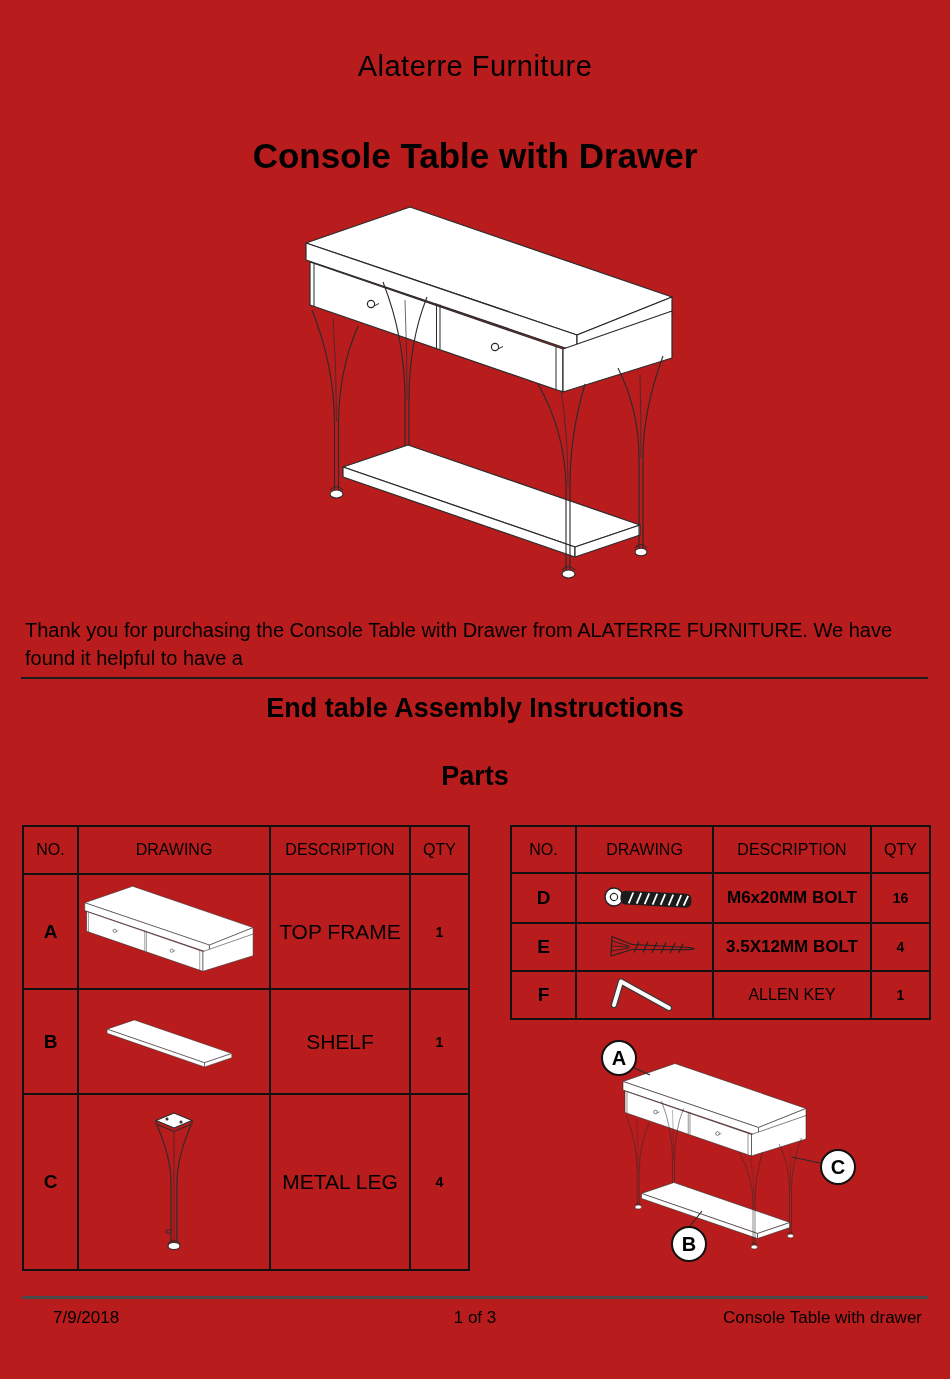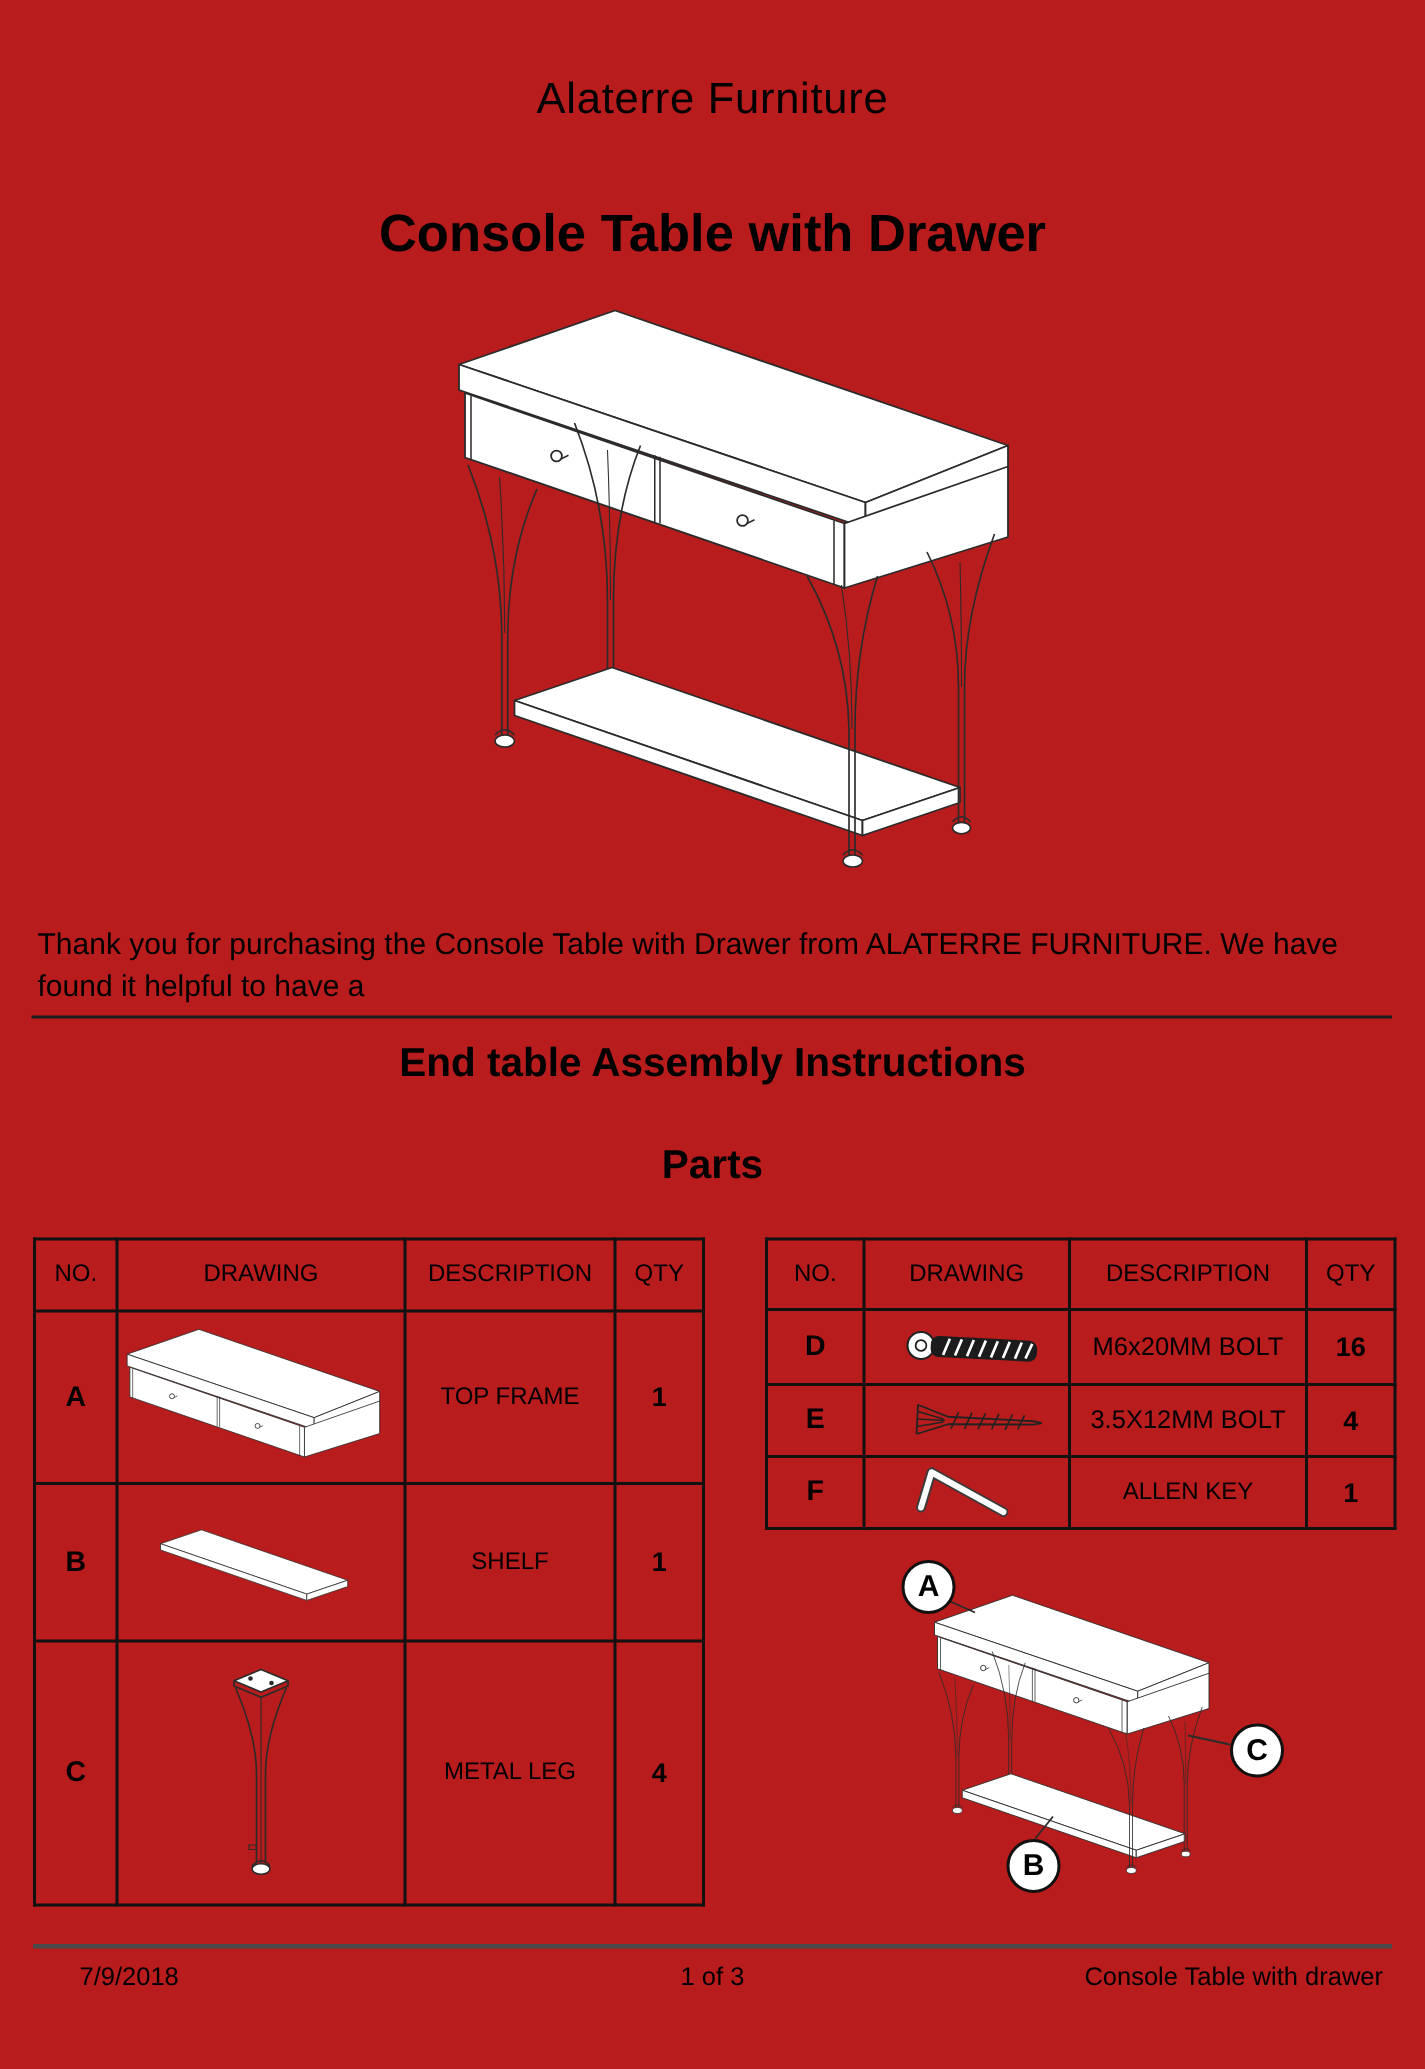--- a/index.html
+++ b/index.html
@@ -10,23 +10,23 @@
   .doc-title{top:136px;font-size:35px;font-weight:700;}
   .intro{position:absolute;left:25px;top:616px;width:910px;font-size:20px;line-height:1.42;}
   .intro span{display:block;}
   .rule-1{position:absolute;left:21px;top:677px;width:907px;height:2px;background:#1d1d1d;}
   .sec-head{top:693px;font-size:27px;font-weight:700;}
   .parts-head{top:761px;font-size:27px;font-weight:700;}
   table.parts{position:absolute;border-collapse:collapse;table-layout:fixed;}
   table.parts td{border:2px solid #111;text-align:center;vertical-align:middle;
                  font-size:16px;padding:0;overflow:hidden;}
   table.parts td.no{font-weight:700;font-size:19px;}
-  table.parts td.desc{font-size:16px;}
-  table.parts td.qty{font-weight:700;font-size:18px;}
-  table.parts td.bold-desc{font-weight:400;font-size:17px;}
+  table.parts td.desc{font-size:21px;}
+  table.parts td.qty{font-weight:700;font-size:14px;}
+  table.parts td.bold-desc{font-weight:700;font-size:17px;}
   table.parts td.reg{font-weight:400;font-size:16px;}
   #left-table{left:22px;top:825px;width:446px;}
   #right-table{left:510px;top:825px;width:419px;}
   .hdr{font-size:16.5px;font-weight:400;}
   .balloon{position:absolute;width:32px;height:32px;border:2px solid #111;border-radius:50%;
            background:#fff;display:flex;align-items:center;justify-content:center;
            font-size:20px;font-weight:700;z-index:5;}
   #balloon-a{left:601px;top:1040px;}
   #balloon-c{left:820px;top:1149px;}
   #balloon-b{left:671px;top:1226px;}

